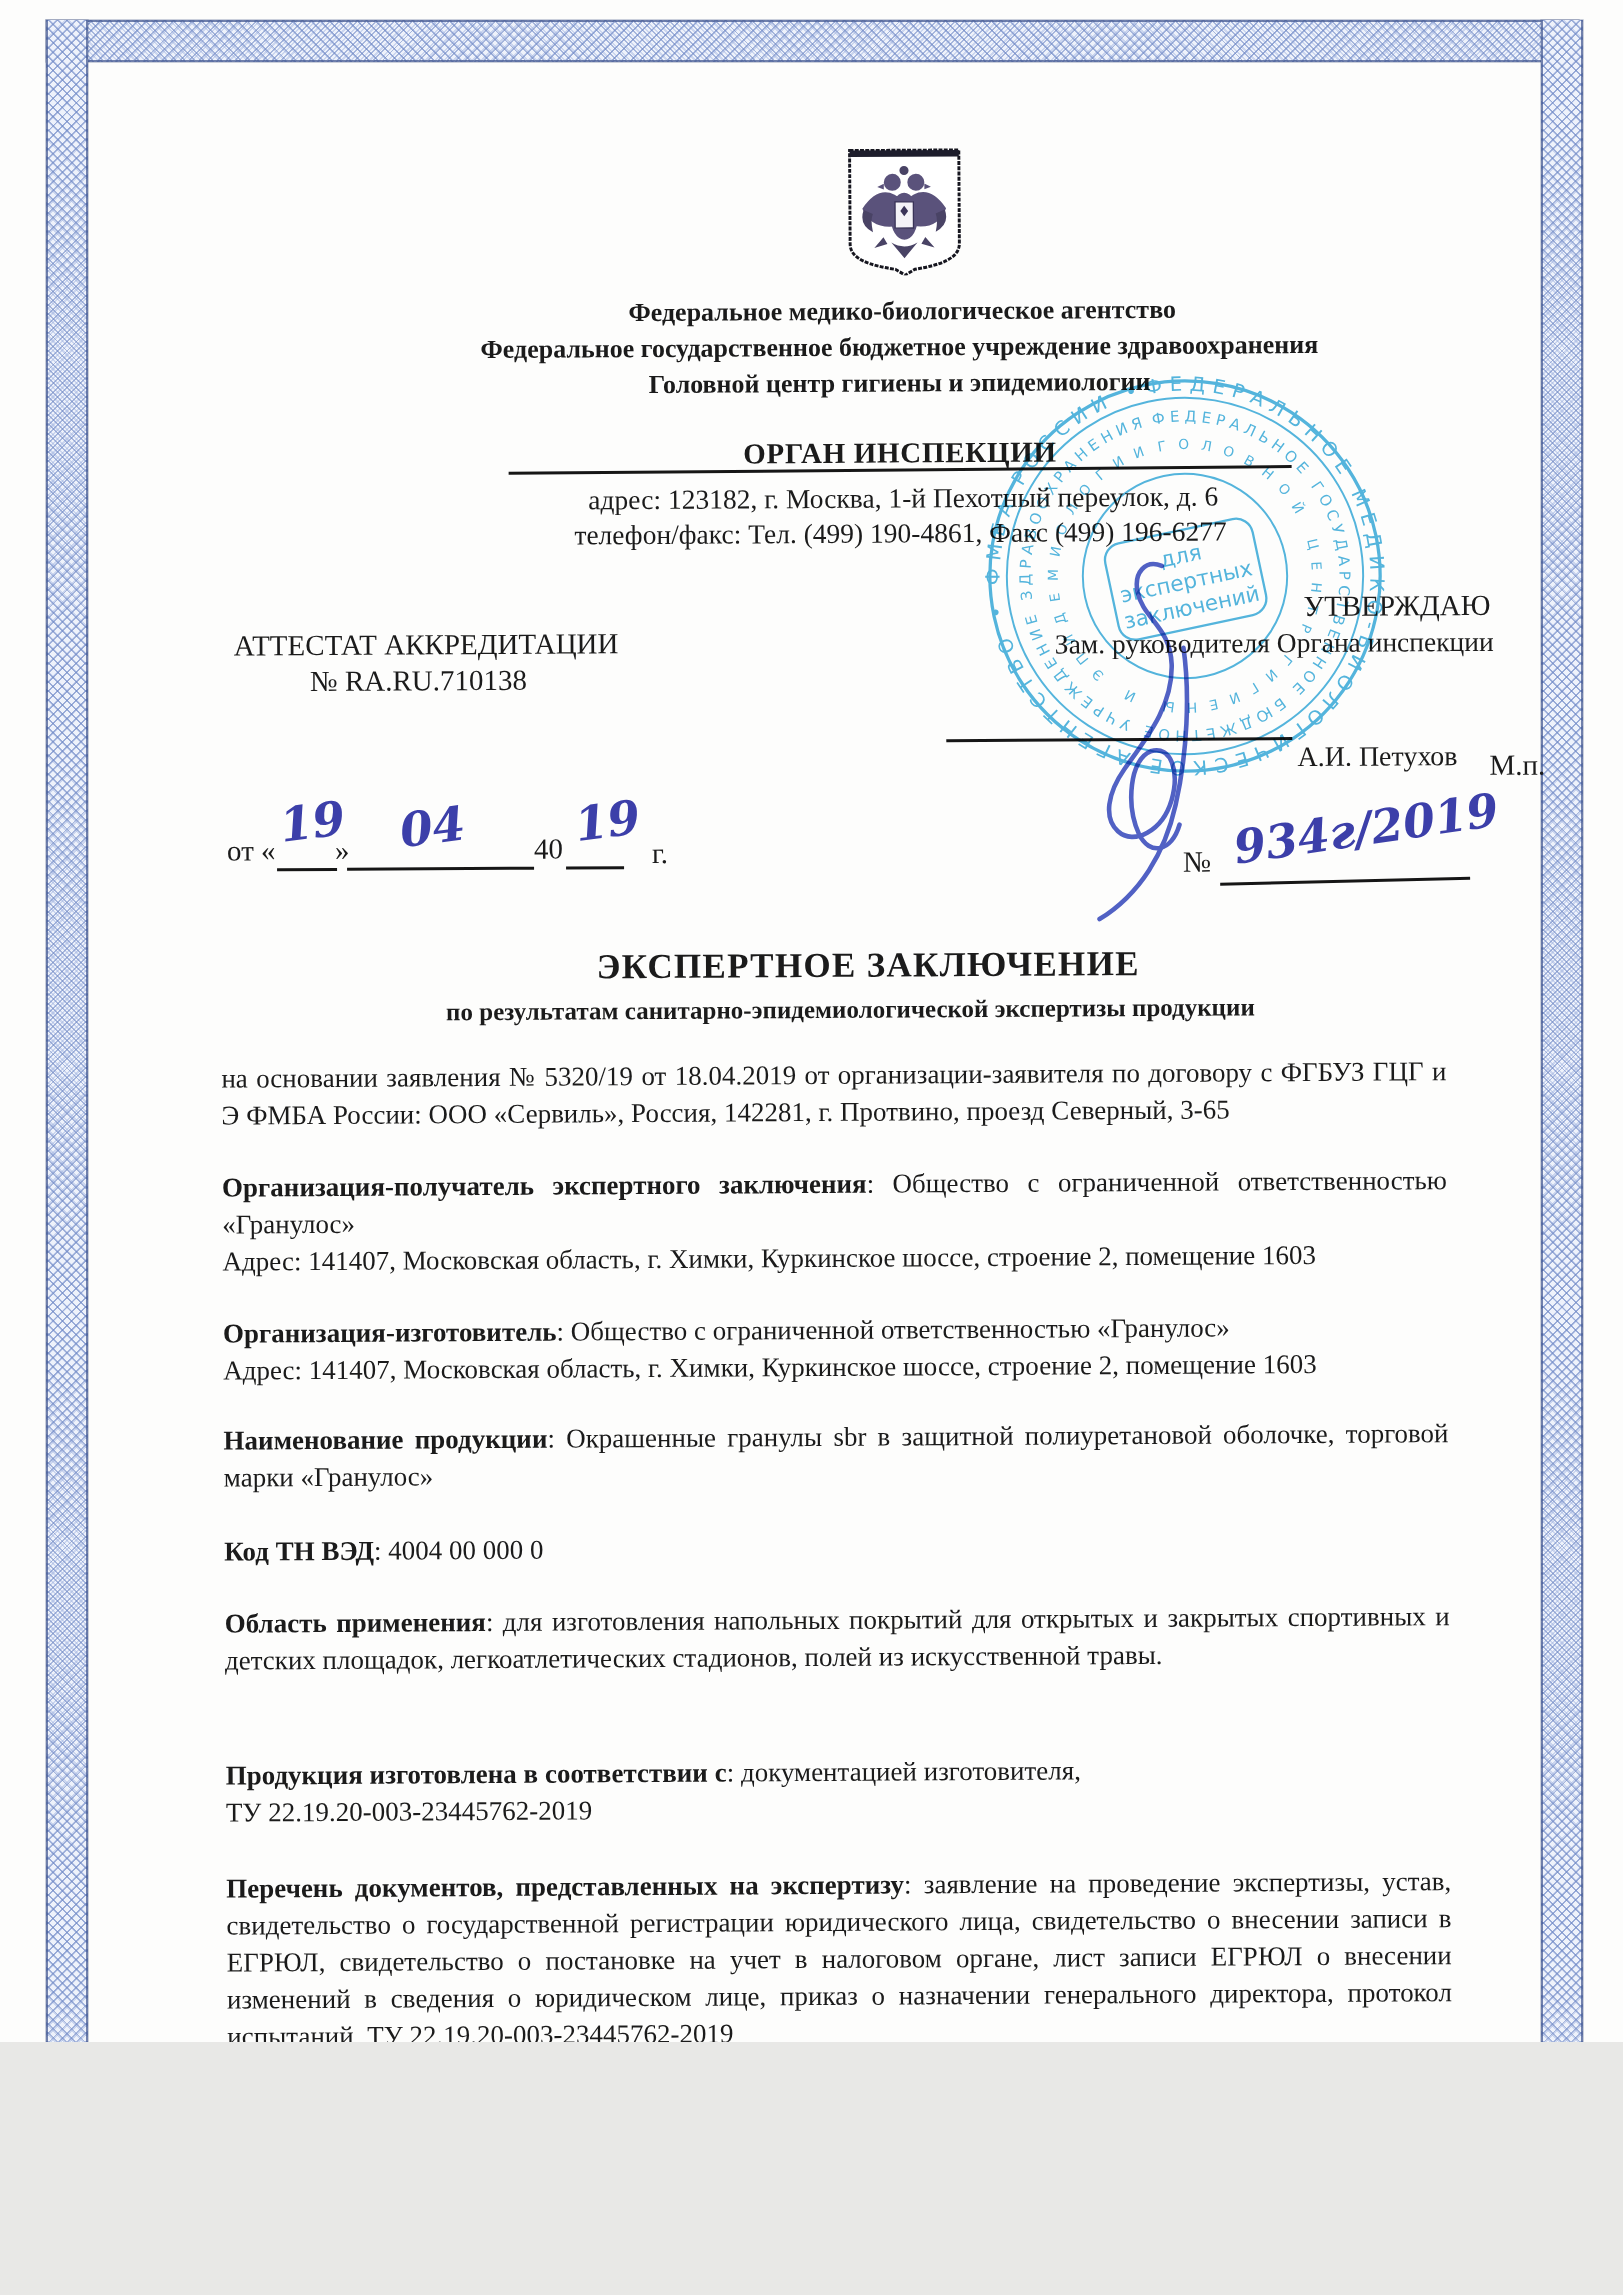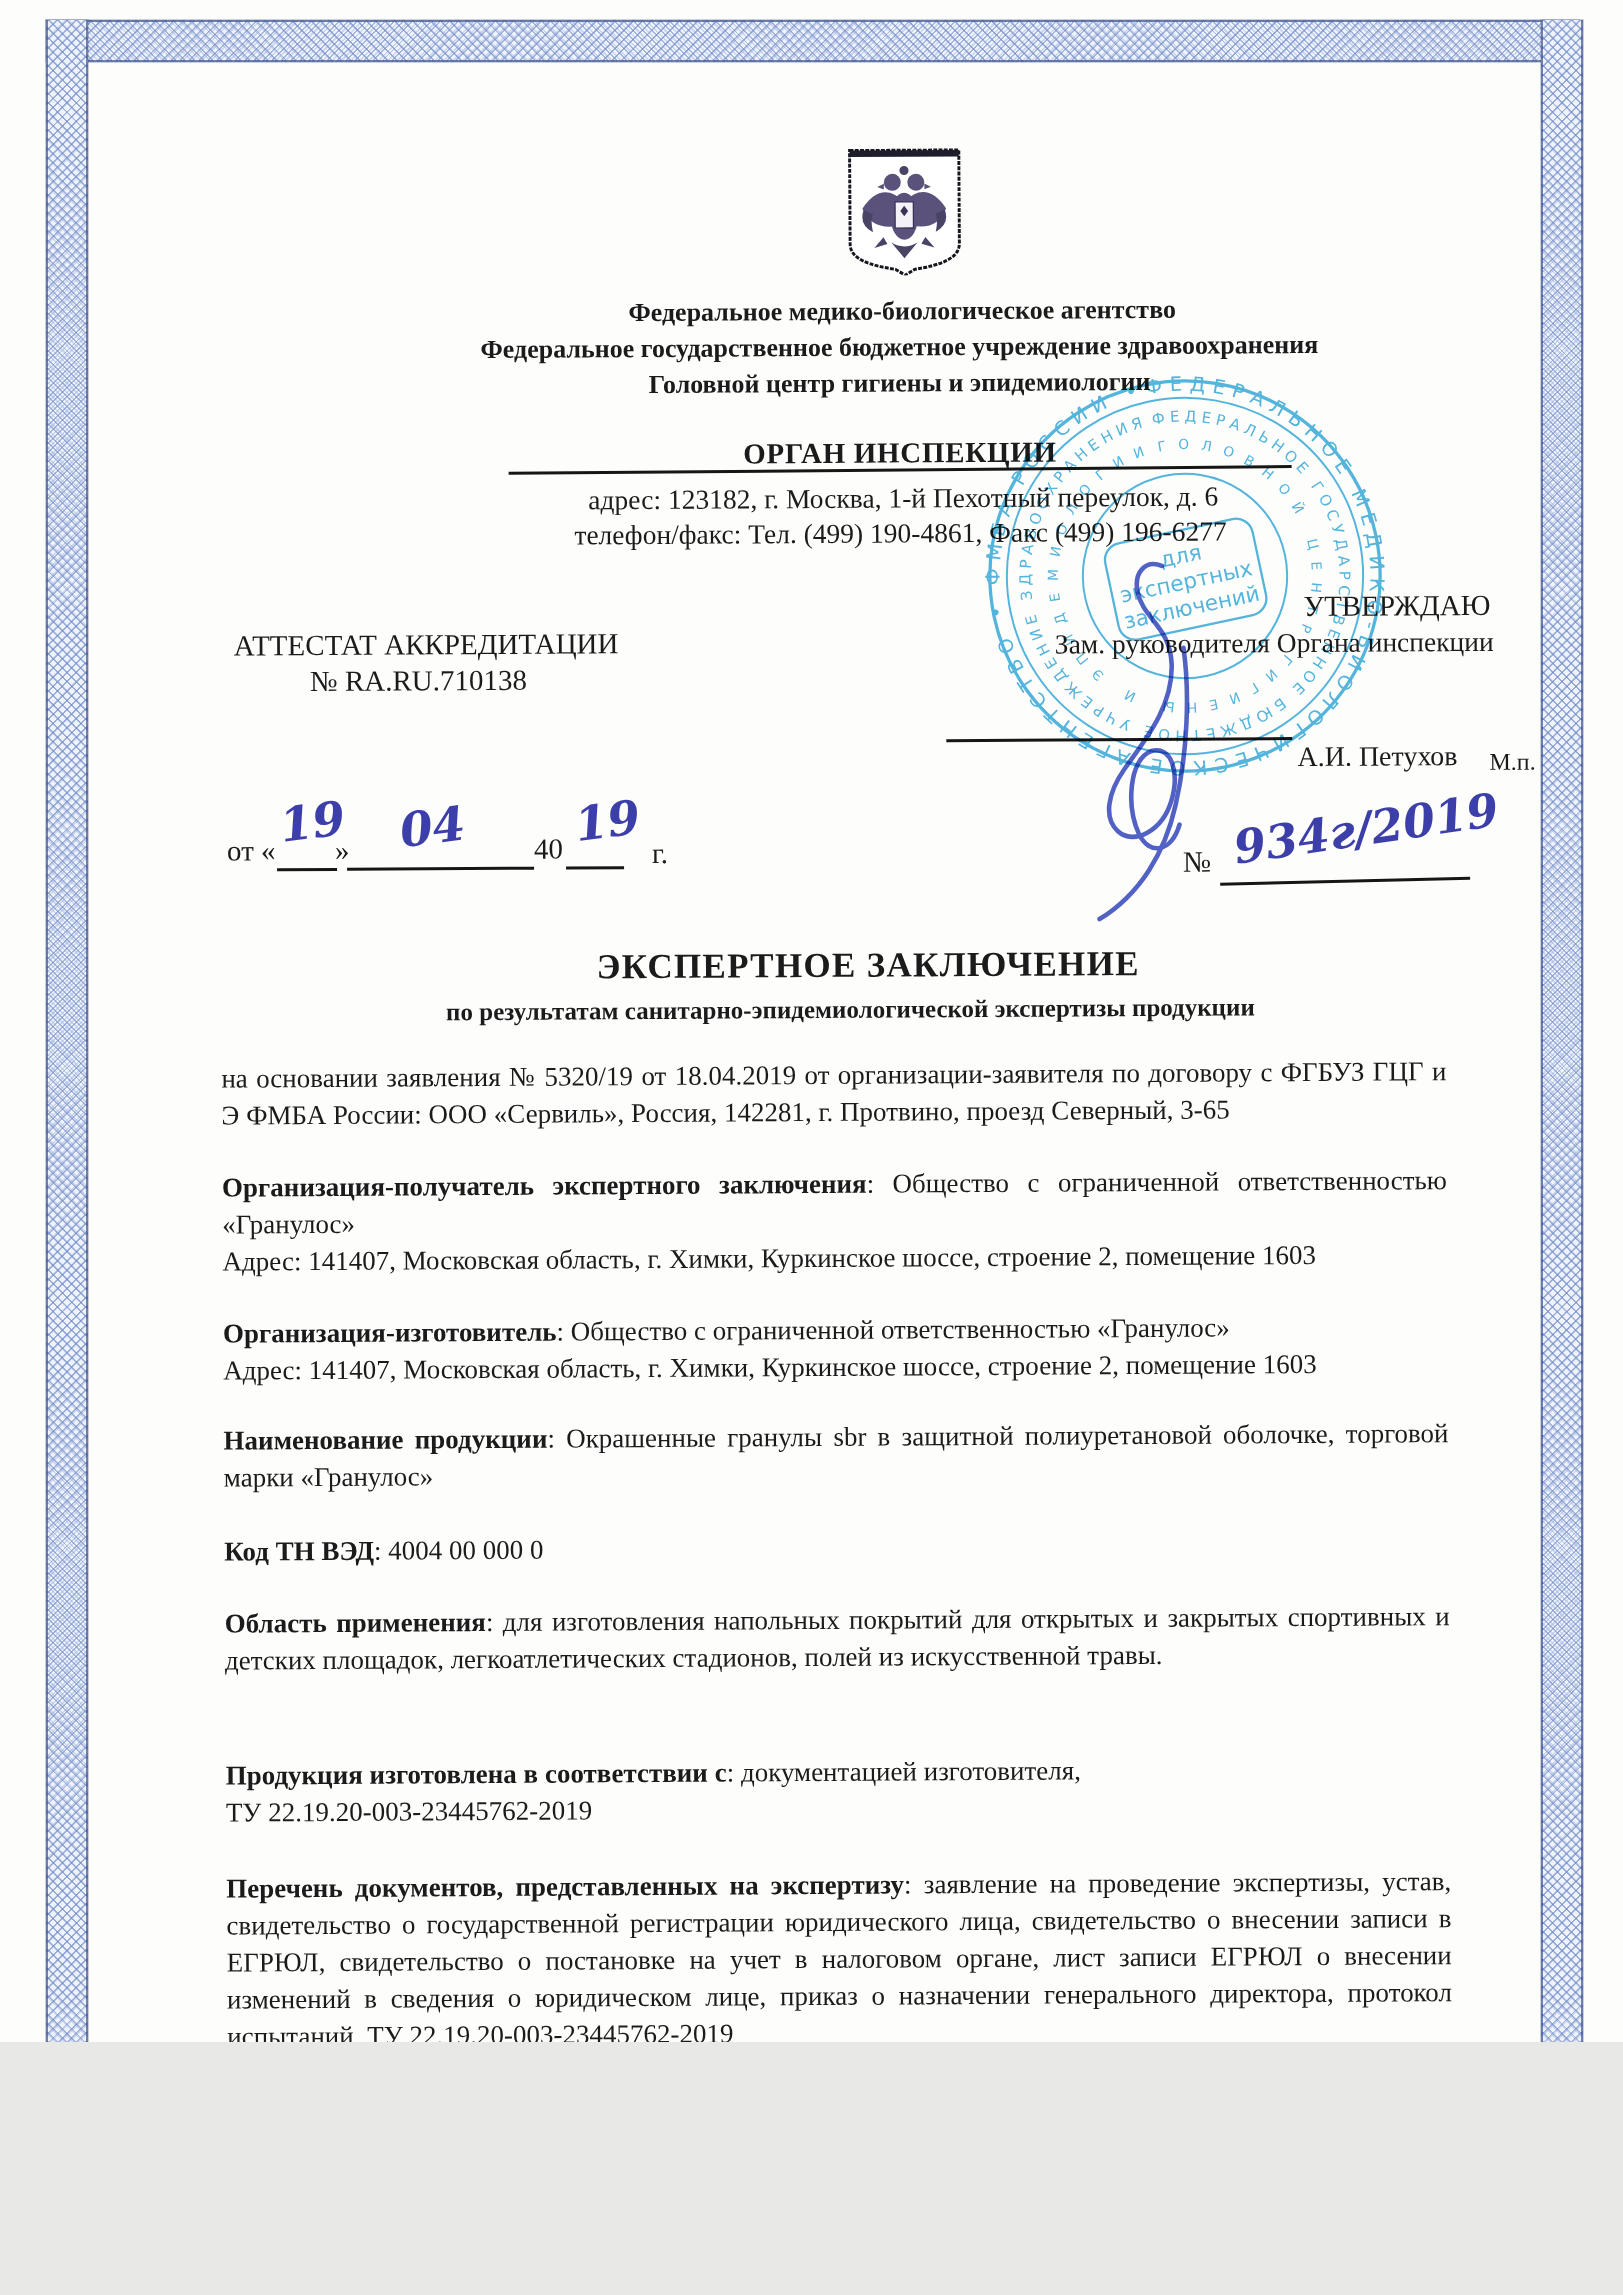--- a/index.html
+++ b/index.html
@@ -82,21 +82,21 @@
     <div class="abs ctr doc" style="left:252px; top:480px; width:1309px; font-size:27.5px;">адрес: 123182, г. Москва, 1-й Пехотный переулок, д. 6</div>
     <div class="abs ctr doc" style="left:249px; top:515px; width:1309px; font-size:27.5px;">телефон/факс: Тел. (499) 190-4861, Факс (499) 196-6277</div>
 
     <div class="abs" style="left:236px; top:626px; font-size:29px; white-space:nowrap;">АТТЕСТАТ АККРЕДИТАЦИИ</div>
     <div class="abs" style="left:312px; top:662px; font-size:29px; white-space:nowrap;">№ RA.RU.710138</div>
 
     <div class="abs" style="left:982px; top:593px; width:511px; text-align:right; font-size:29px;">УТВЕРЖДАЮ</div>
     <div class="abs" style="left:943px; top:630px; width:553px; text-align:right; font-size:27.5px; white-space:nowrap;">Зам. руководителя Органа инспекции</div>
     <div class="rule" style="left:948px; top:740px; width:346px;"></div>
     <div class="abs" style="left:1299px; top:744px; font-size:28px; white-space:nowrap;">А.И. Петухов</div>
-    <div class="abs" style="left:1491px; top:753px; font-size:24px;">М.п.</div>
+    <div class="abs" style="left:1491px; top:753px; font-size:29px;">М.п.</div>
 
     <div class="abs" style="left:228px; top:831px; font-size:29px;">от «</div>
     <span class="ink" style="left:281px; top:791px; font-size:47px; transform:rotate(-7deg);">19</span>
     <div class="abs" style="left:336px; top:831px; font-size:29px;">»</div>
     <span class="ink" style="left:401px; top:797px; font-size:47px; transform:rotate(-7deg);">04</span>
     <div class="abs" style="left:535px; top:831px; font-size:29px;">40</div>
     <span class="ink" style="left:576px; top:792px; font-size:47px; transform:rotate(-7deg);">19</span>
     <div class="abs" style="left:653px; top:836px; font-size:29px;">г.</div>
     <div class="rule" style="left:278px; top:865px; width:60px;"></div>
     <div class="rule" style="left:348px; top:865px; width:187px;"></div>

